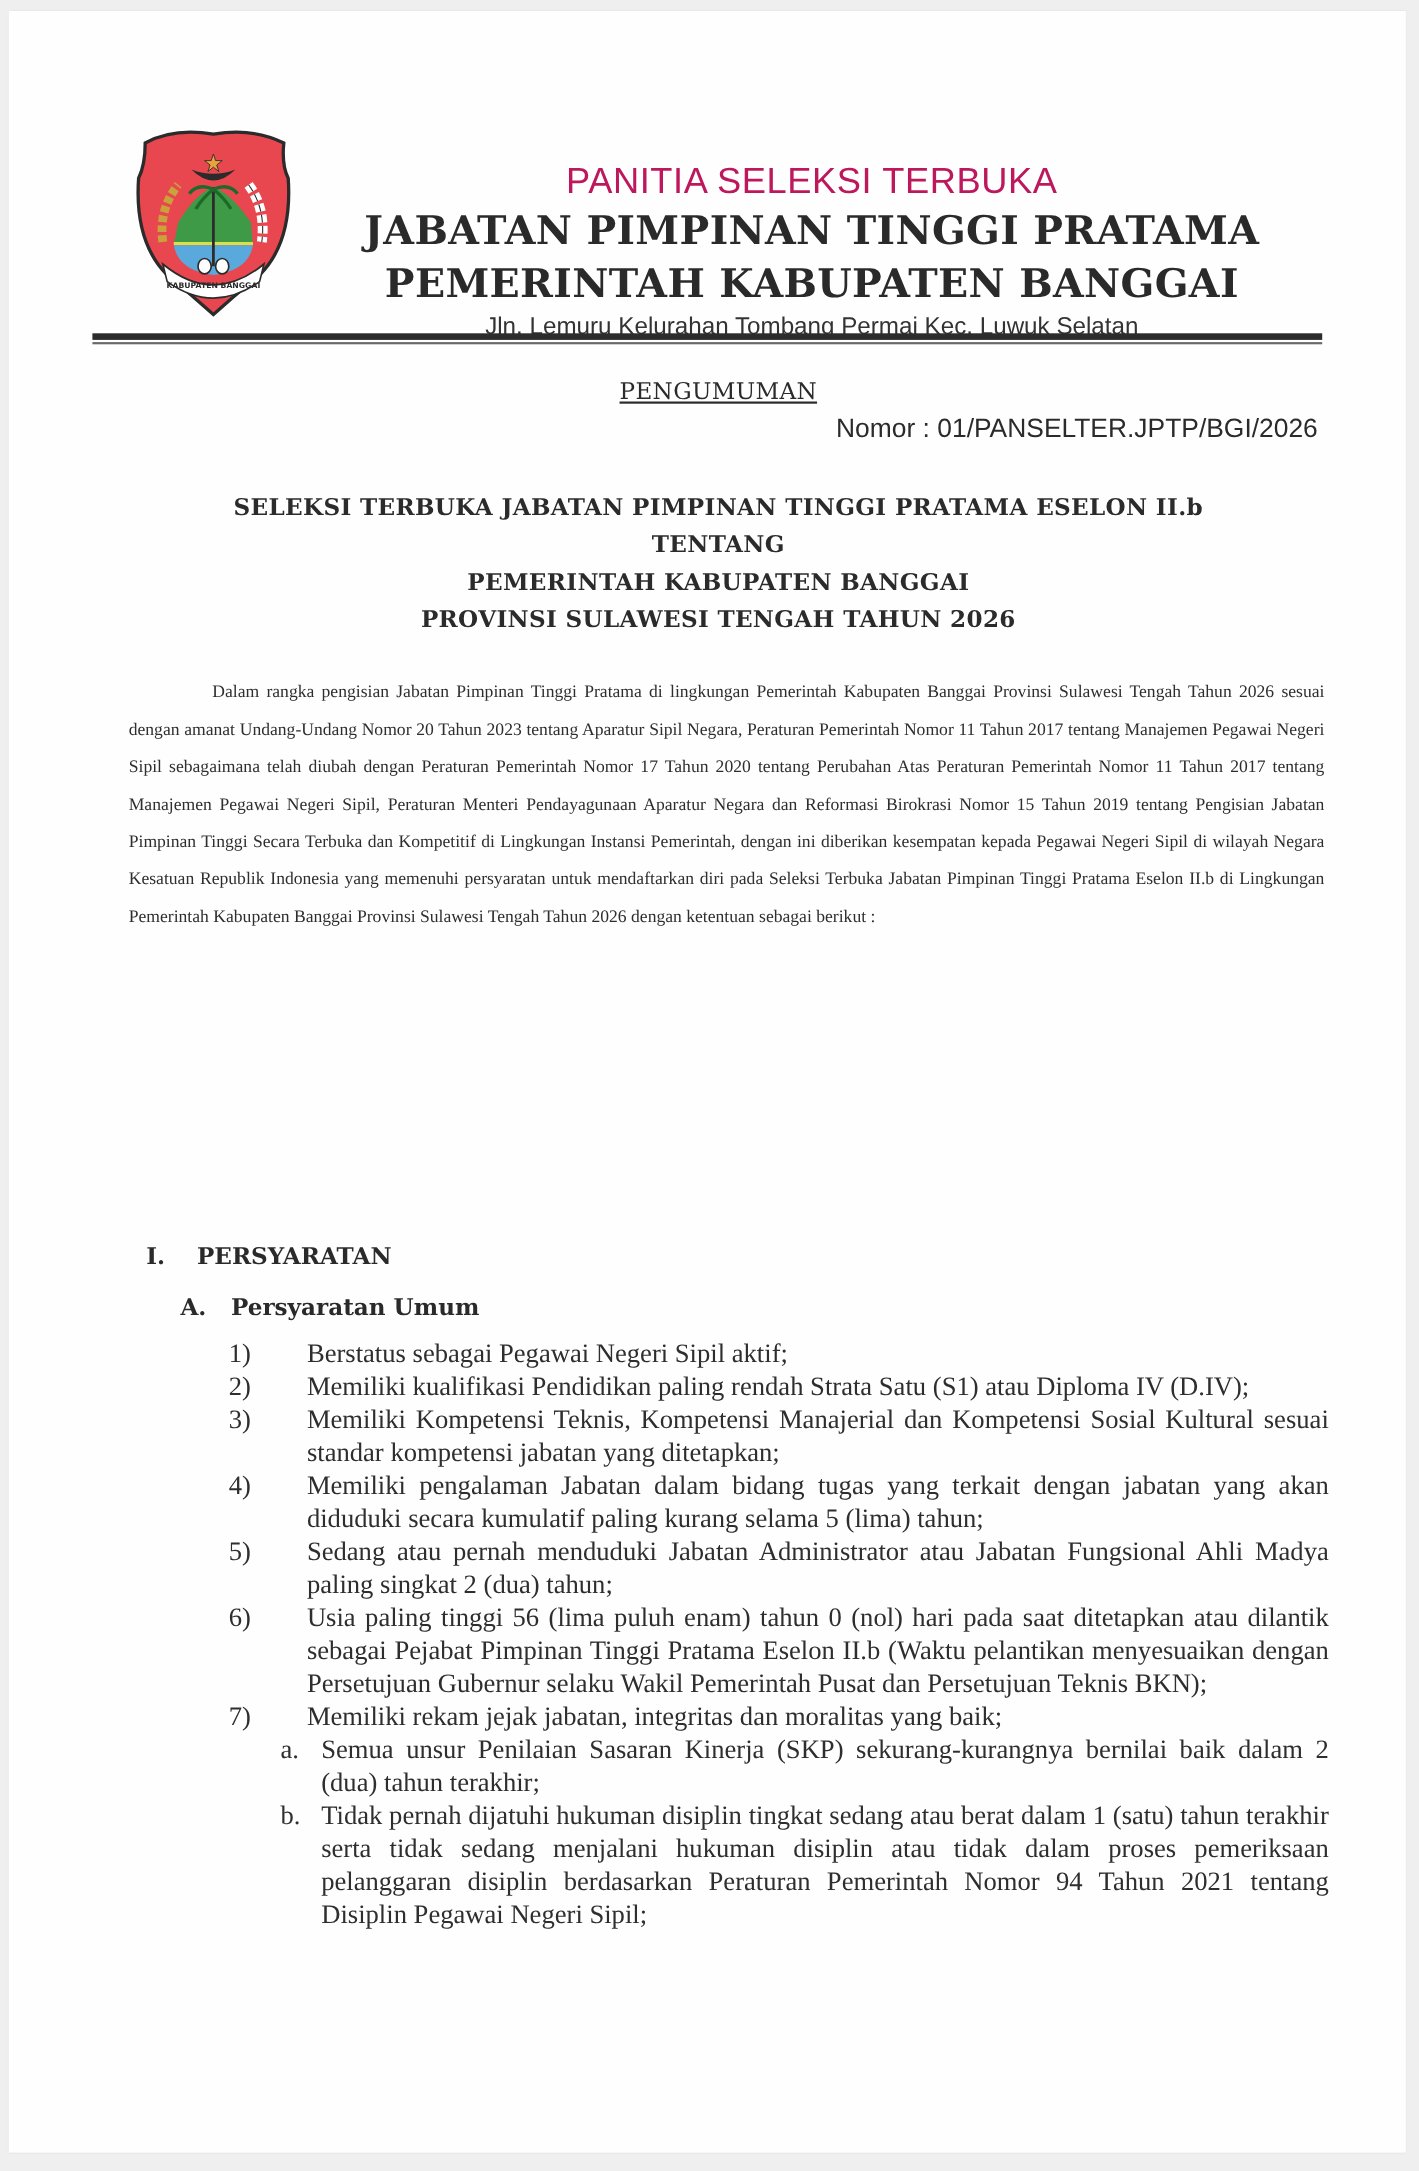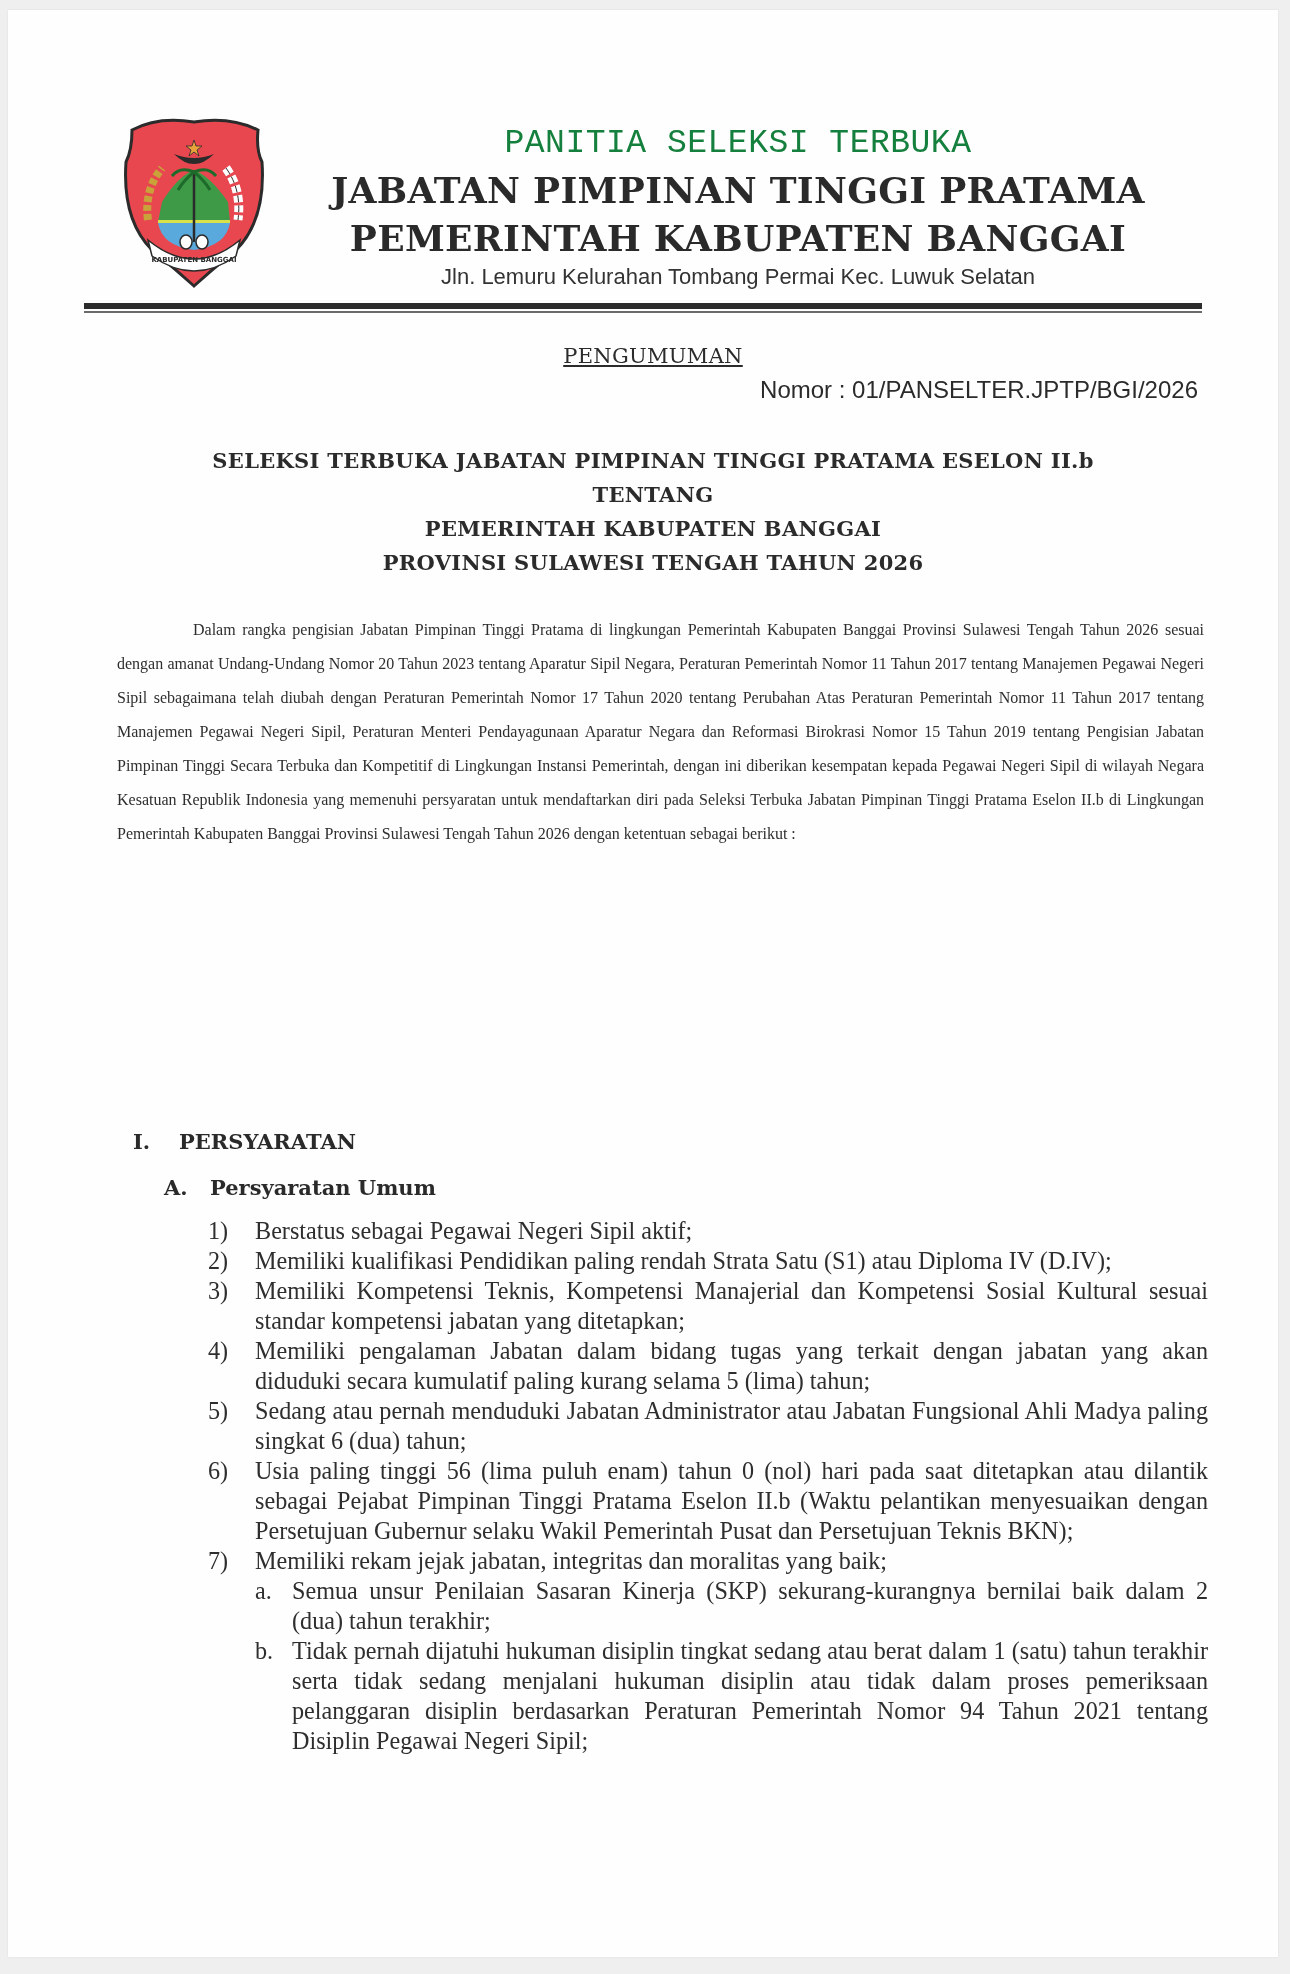--- a/index.html
+++ b/index.html
@@ -23,24 +23,25 @@
     left: 110px; top: 100px;
     width: 152px; height: 180px;
   }
   .kop {
     position: absolute;
     left: 280px; top: 112px;
     width: 900px;
     text-align: center;
   }
   .kop .l1 {
-    font-family: Liberation Mono, monospace;
-    font-size: 33px; color: #15803d;
+    font-family: Liberation Sans, sans-serif;
+    font-size: 33px; color: #be185d;
     letter-spacing: 0.5px;
     line-height: 44px;
+    margin-top: 20px;
   }
   .kop .l2, .kop .l3 {
     font-family: "DejaVu Serif", serif;
     font-weight: bold;
     font-size: 36px;
     color: #2a2a2a;
     line-height: 48px;
     letter-spacing: 0.3px;
   }
   .kop .l4 {
@@ -106,21 +107,21 @@
   .list {
     position: absolute;
     left: 200px; top: 1206px; width: 1000px;
     font-family: "Liberation Serif", serif;
     font-size: 24.2px;
     line-height: 30px;
     color: #2e2e2e;
   }
   .item { display: flex; margin-bottom: 0; }
   .item .n { width: 47px; flex: none; }
-  .item .t { flex: 1; text-align: justify; }
+  .item .t { flex: 1; text-align: justify; margin-left: 24px; }
   .sublist { margin-left: 47px; }
   .sub { display: flex; }
   .sub .n { width: 37px; flex: none; }
   .sub .t { flex: 1; text-align: justify; }
 </style>
 </head>
 <body>
 
 <div class="page">
 
@@ -184,21 +185,21 @@
     <div class="item">
         <span class="n">3)</span>
         <span class="t">Memiliki Kompetensi Teknis, Kompetensi Manajerial dan Kompetensi Sosial Kultural sesuai standar kompetensi jabatan yang ditetapkan;</span>
       </div>
     <div class="item">
         <span class="n">4)</span>
         <span class="t">Memiliki pengalaman Jabatan dalam bidang tugas yang terkait dengan jabatan yang akan diduduki secara kumulatif paling kurang selama 5 (lima) tahun;</span>
       </div>
     <div class="item">
         <span class="n">5)</span>
-        <span class="t">Sedang atau pernah menduduki Jabatan Administrator atau Jabatan Fungsional Ahli Madya paling singkat 6 (dua) tahun;</span>
+        <span class="t">Sedang atau pernah menduduki Jabatan Administrator atau Jabatan Fungsional Ahli Madya paling singkat 2 (dua) tahun;</span>
       </div>
     <div class="item">
         <span class="n">6)</span>
         <span class="t">Usia paling tinggi 56 (lima puluh enam) tahun 0 (nol) hari pada saat ditetapkan atau dilantik sebagai Pejabat Pimpinan Tinggi Pratama Eselon II.b (Waktu pelantikan menyesuaikan dengan Persetujuan Gubernur selaku Wakil Pemerintah Pusat dan Persetujuan Teknis BKN);</span>
       </div>
     <div class="item">
         <span class="n">7)</span>
         <span class="t">Memiliki rekam jejak jabatan, integritas dan moralitas yang baik;</span>
       </div>
     <div class="sublist">

